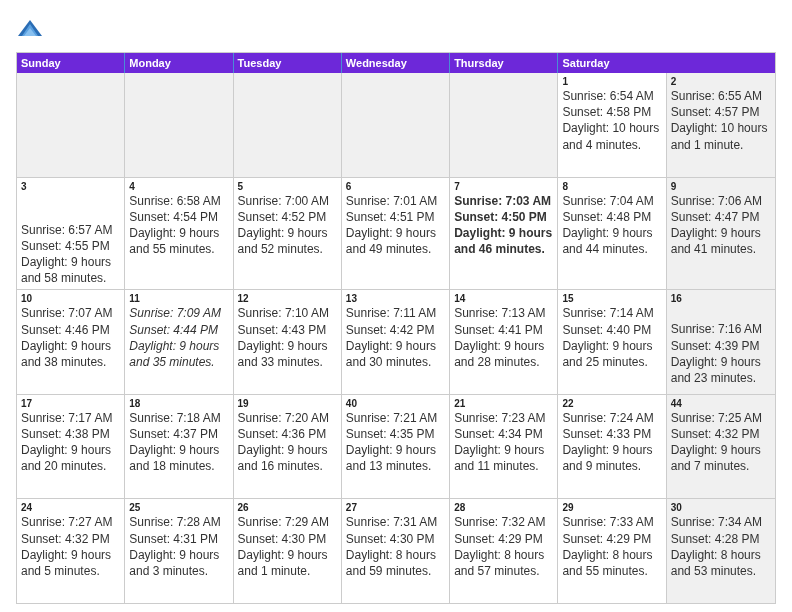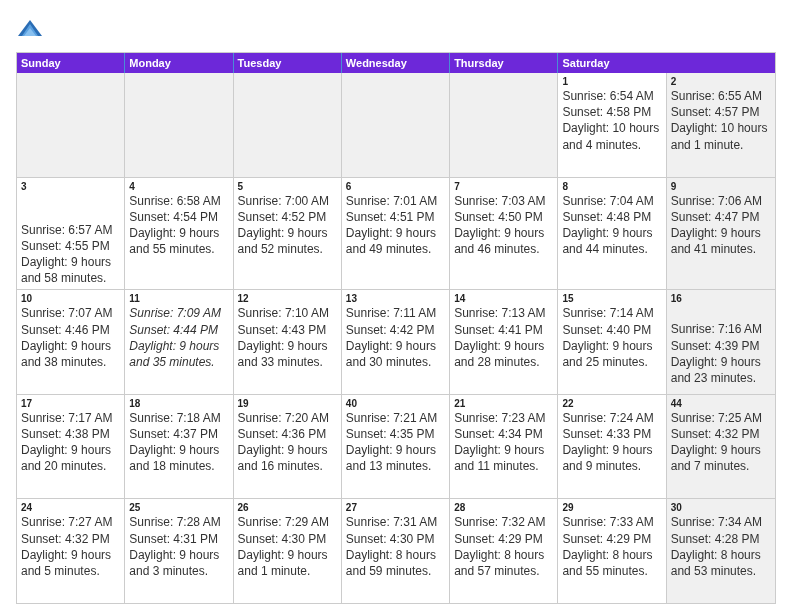--- a/index.html
+++ b/index.html
@@ -193,21 +193,21 @@
           </div>
           <div class="cal-cell">
             <span class="day-num">6</span>
             <div class="cell-info" style="white-space: pre-line;">Sunrise: 7:01 AM
 Sunset: 4:51 PM
 Daylight: 9 hours
 and 49 minutes.</div>
           </div>
           <div class="cal-cell">
             <span class="day-num">7</span>
-            <div class="cell-info" style="white-space: pre-line;">Sunrise: 7:03 AM
+            <div class="cell-info" style="white-space: pre-line; font-weight: bold;">Sunrise: 7:03 AM
 Sunset: 4:50 PM
 Daylight: 9 hours
 and 46 minutes.</div>
           </div>
           <div class="cal-cell">
             <span class="day-num">8</span>
             <div class="cell-info" style="white-space: pre-line;">Sunrise: 7:04 AM
 Sunset: 4:48 PM
 Daylight: 9 hours
 and 44 minutes.</div>

